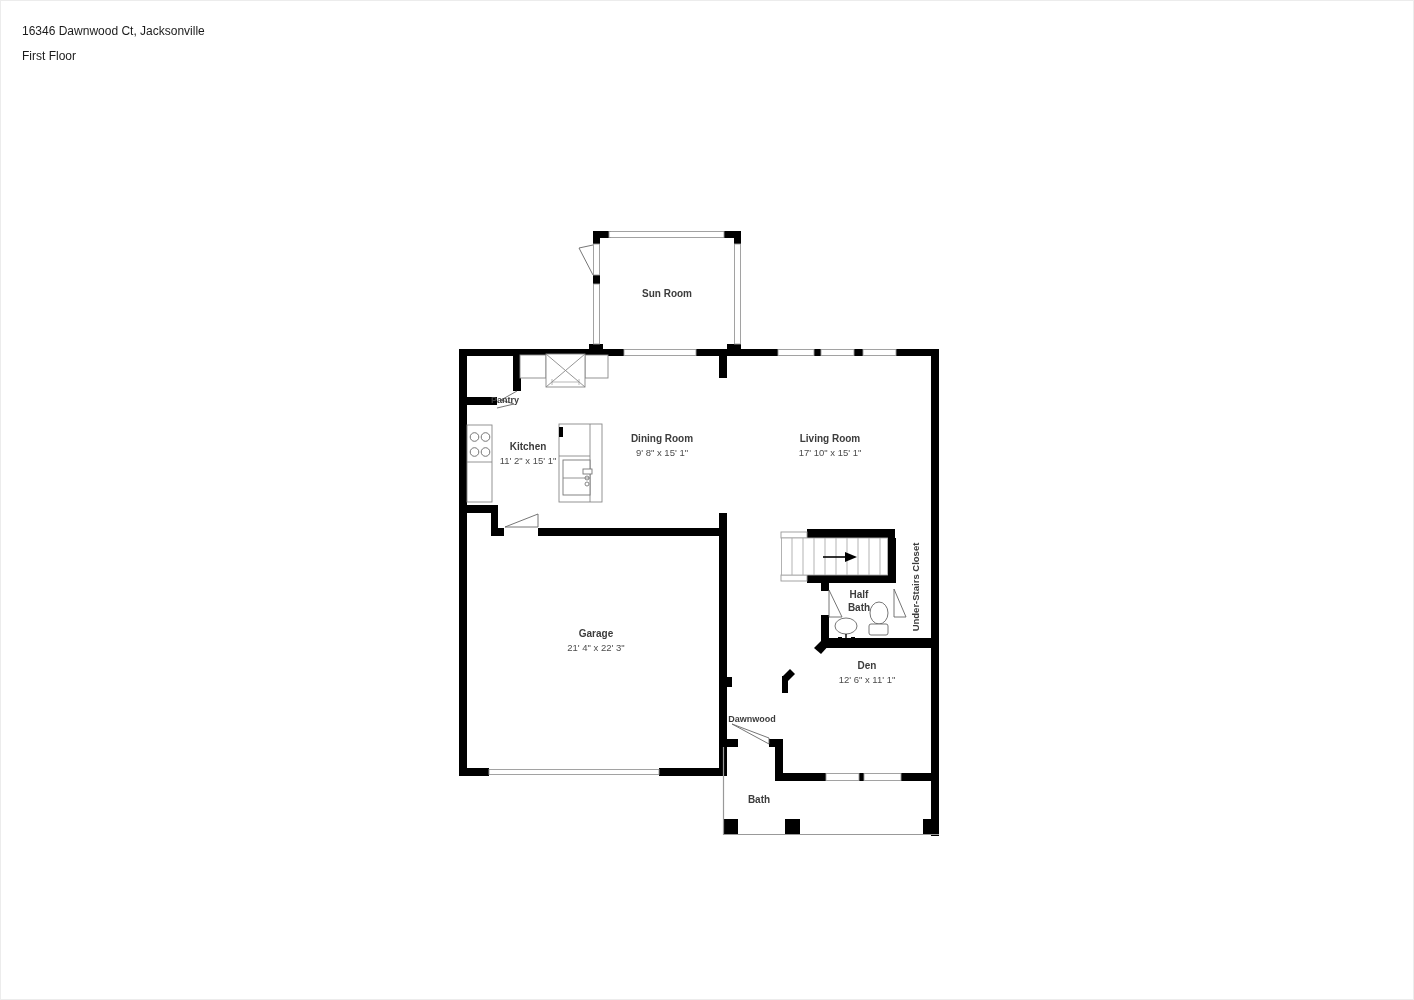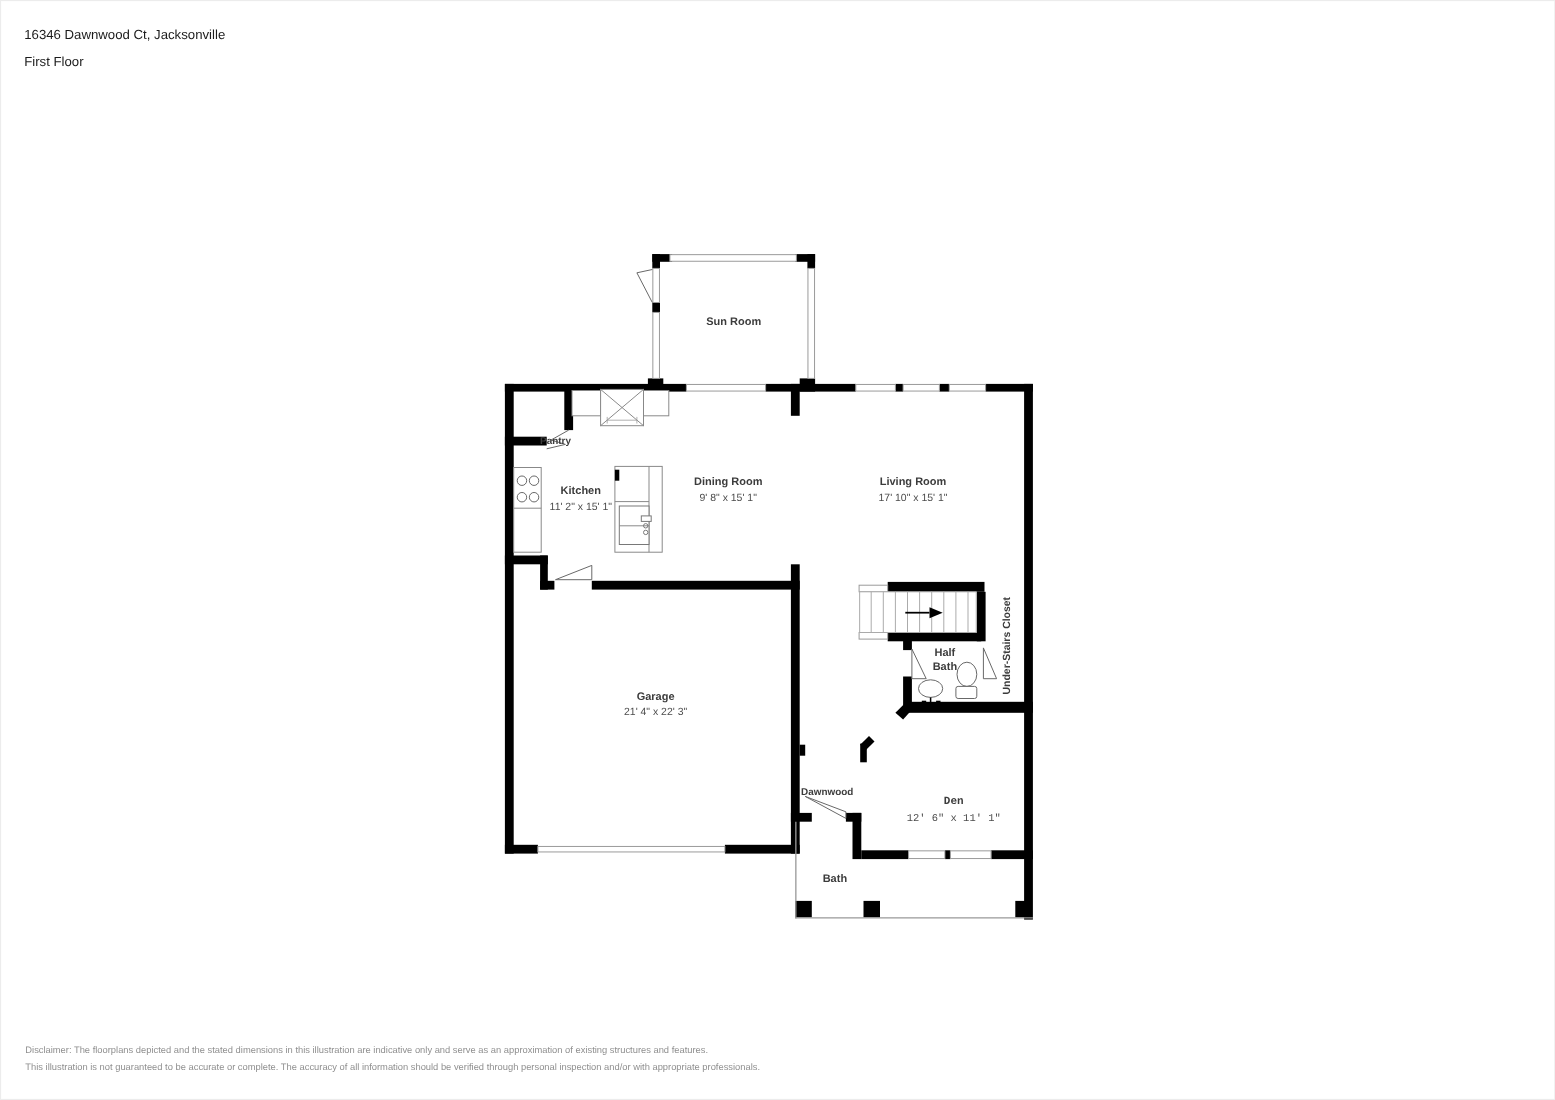--- a/index.html
+++ b/index.html
@@ -198,29 +198,27 @@
   </div>
 
   <div class="lbl wrap" style="left:858px;top:600px;">
     <div>Half Bath</div>
   </div>
 
   <div class="lbl vert" style="left:915px;top:586px;">
     <div>Under-Stairs Closet</div>
   </div>
 
-  <div class="lbl" style="left:866px;top:736px;font-family:Liberation Mono, monospace;">
+  <div class="lbl" style="left:866px;top:672px;">
     <div>Den</div>
     <div class="dims">12' 6" x 11' 1"</div>
   </div>
 
   <div class="lbl small" style="left:751px;top:719px;">
     <div>Dawnwood</div>
   </div>
 
   <div class="lbl" style="left:758px;top:799px;">
     <div>Bath</div>
   </div>
 
-  <div class="footer f1">Disclaimer: The floorplans depicted and the stated dimensions in this illustration are indicative only and serve as an approximation of existing structures and features.</div>
-  <div class="footer f2">This illustration is not guaranteed to be accurate or complete. The accuracy of all information should be verified through personal inspection and/or with appropriate professionals.</div>
 
 </div>
 
 </body></html>

